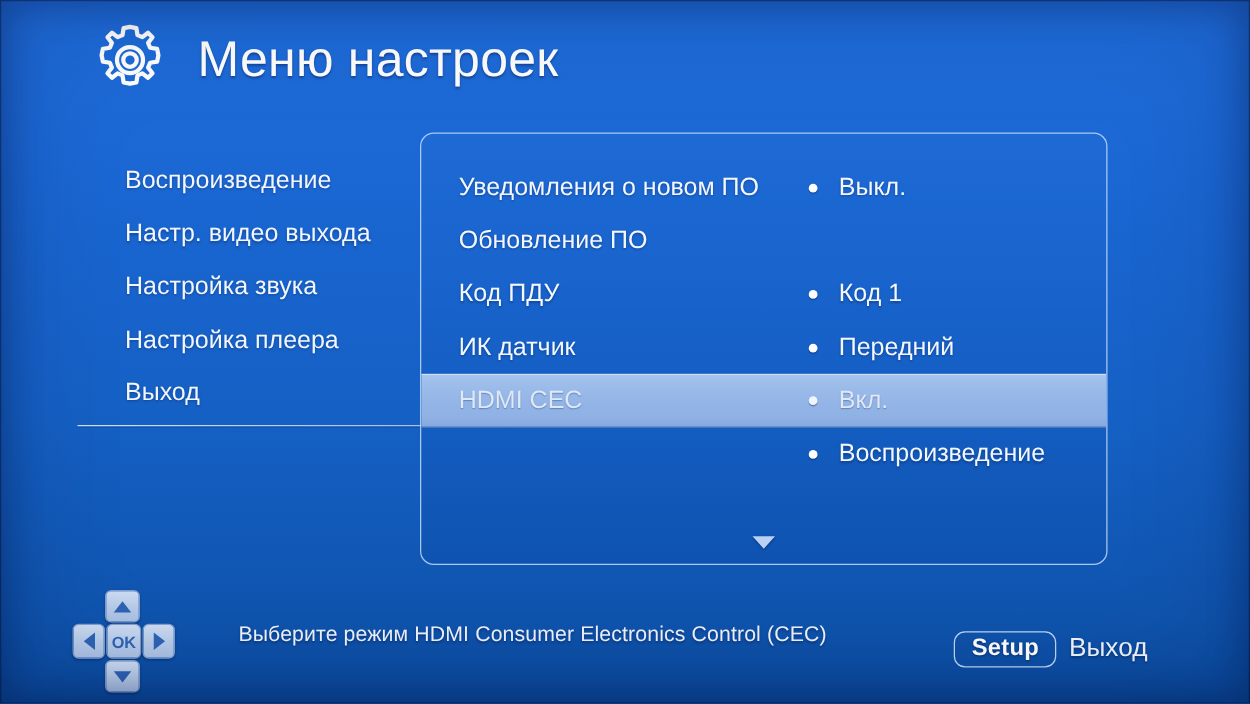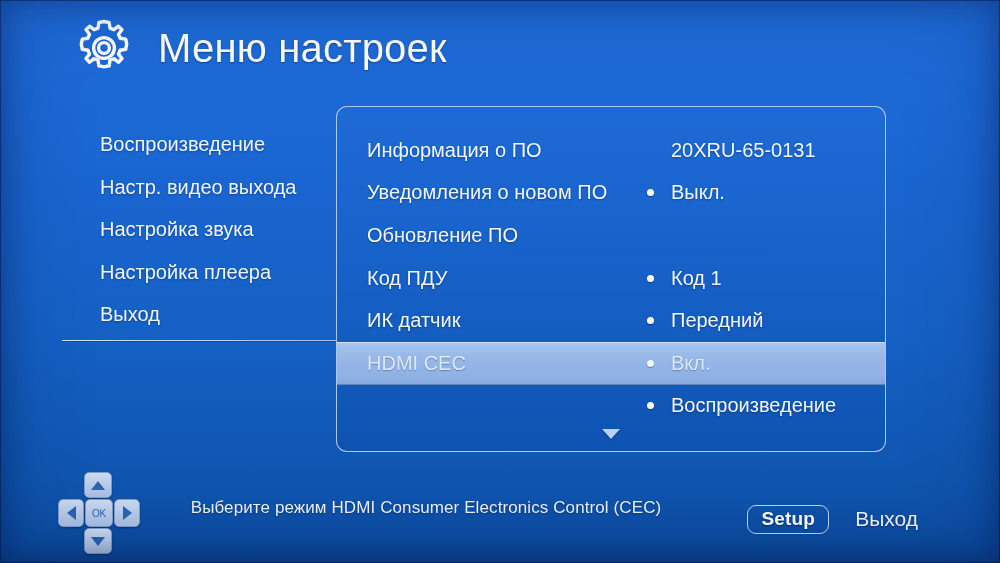--- a/index.html
+++ b/index.html
@@ -137,35 +137,35 @@
   }
   #key-up    { left:26px; top:0;   width:28px; height:26px; }
   #key-left  { left:0;    top:27px; width:26px; height:28px; }
   #key-ok    { left:27px; top:27px; width:28px; height:28px; }
   #key-right { left:56px; top:27px; width:26px; height:28px; }
   #key-down  { left:26px; top:56px; width:28px; height:26px; }
   .tri-up    { width:0;height:0;border-left:7px solid transparent;border-right:7px solid transparent;border-bottom:9px solid #2e63b4; }
   .tri-down  { width:0;height:0;border-left:7px solid transparent;border-right:7px solid transparent;border-top:9px solid #2e63b4; }
   .tri-left  { width:0;height:0;border-top:7px solid transparent;border-bottom:7px solid transparent;border-right:9px solid #2e63b4; }
   .tri-right { width:0;height:0;border-top:7px solid transparent;border-bottom:7px solid transparent;border-left:9px solid #2e63b4; }
-  #ok-label { color:#2e63b4; font-size:10px; font-weight:400; letter-spacing:-.2px; }
+  #ok-label { color:#2e63b4; font-size:13px; font-weight:700; letter-spacing:-.2px; }
 
   #help-text {
     position:absolute; left:0; top:498px; width:852px;
     text-align:center;
     color:#eef3fc;
     font-size:17px;
     letter-spacing:.1px;
     text-shadow:0 1px 2px rgba(0,0,40,.35);
     white-space:nowrap;
   }
 
   #exit-group {
     position:absolute; right:82px; top:505px;
-    display:flex; align-items:center; gap:26px;
+    display:flex; align-items:center; gap:10px;
   }
   #setup-button {
     border:1.5px solid #bdd6f6;
     border-radius:9px;
     padding:2px 13px 3px;
     color:#ffffff;
     font-size:19px;
     font-weight:700;
     letter-spacing:.2px;
     text-shadow:0 1px 2px rgba(0,0,40,.45);
@@ -208,24 +208,20 @@
       </div>
     <div class="side-row">
         <span>Выход</span>
       </div>
   </div>
   <div id="sidebar-divider"></div>
 
   <div id="panel">
     <div id="rows">
 
-      <div class="row">
-        <span class="label">Информация о ПО</span>
-        <span class="value">20XRU-65-0131</span>
-      </div>
 
       <div class="row">
         <span class="label">Уведомления о новом ПО</span>
         <span class="bullet"></span>
         <span class="value">Выкл.</span>
       </div>
 
       <div class="row">
         <span class="label">Обновление ПО</span>
         <span class="value"></span>

